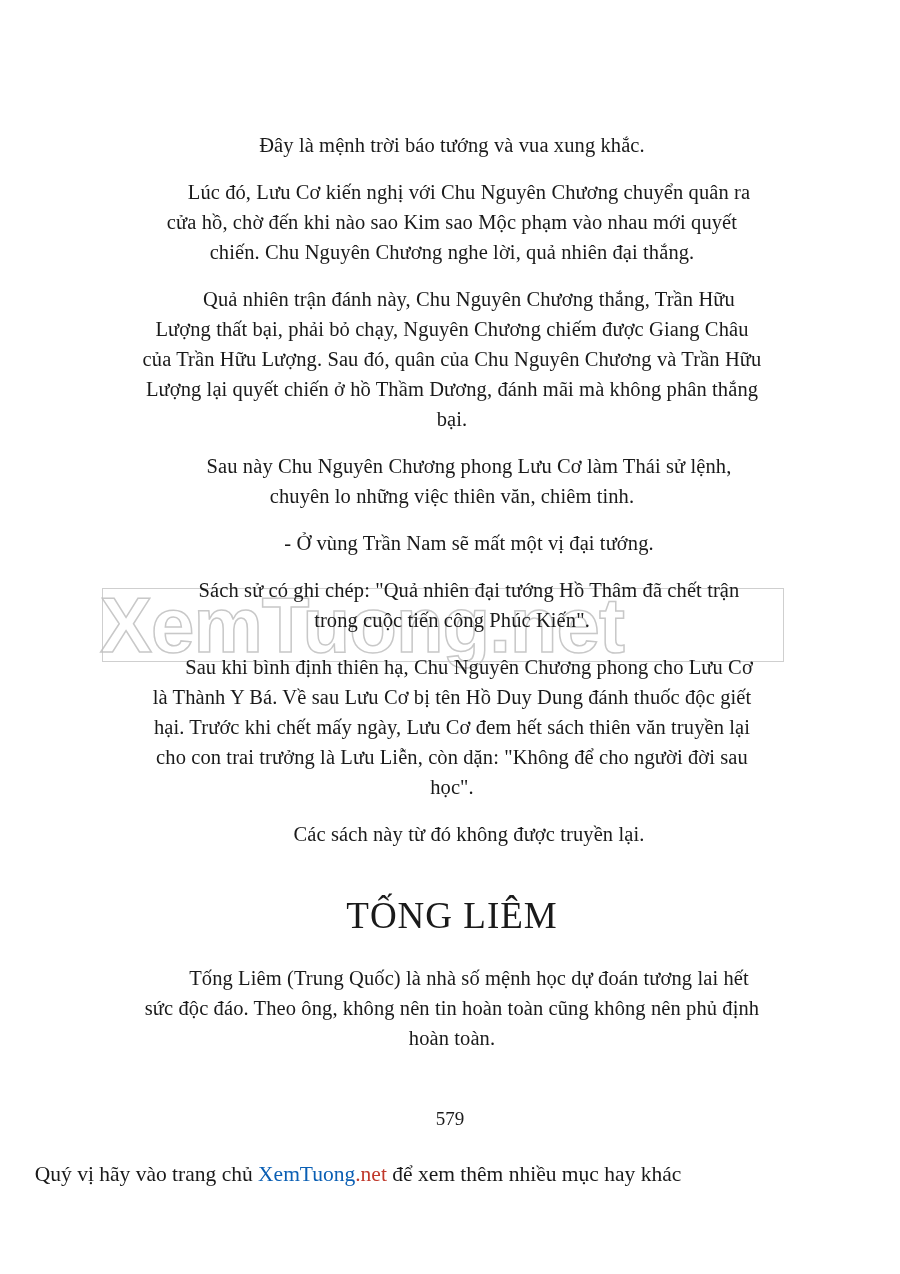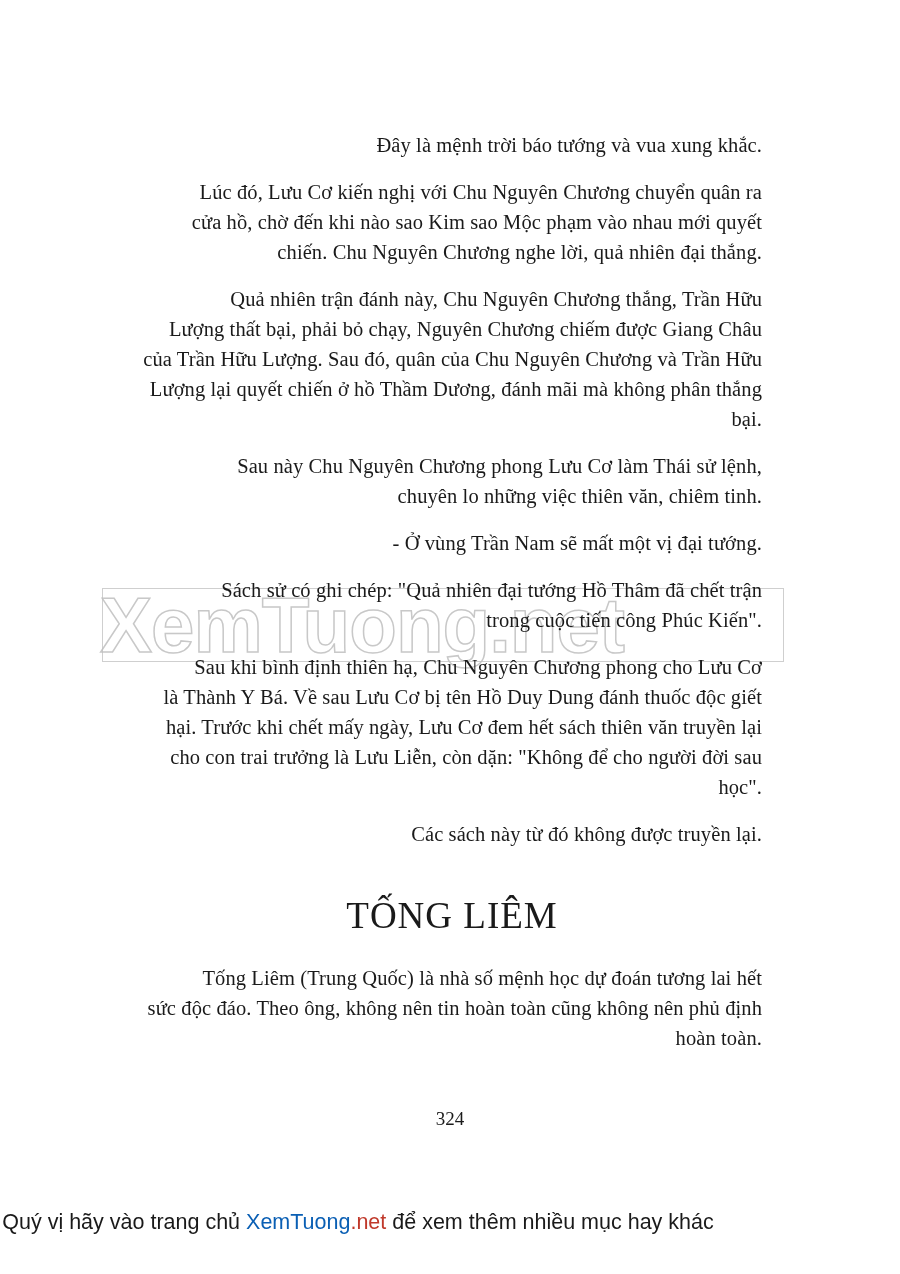--- a/index.html
+++ b/index.html
@@ -23,21 +23,21 @@
   }
   .content {
     position: absolute;
     left: 142px;
     top: 130px;
     width: 620px;
   }
   .para {
     font-size: 20.5px;
     line-height: 30px;
-    text-align: right;
+    text-align: center;
     margin: 0 0 17px 0;
     text-indent: 34px;
     letter-spacing: 0.1px;
   }
   .para.noindent {
     text-indent: 0;
   }
   .chapter-title {
     text-align: center;
     font-size: 37px;
@@ -83,24 +83,24 @@
     left: 0;
     top: 1108px;
     width: 900px;
     text-align: center;
     font-size: 19px;
     font-family: "Liberation Serif", serif;
   }
   .footer {
     position: absolute;
     left: 0;
-    top: 1210px;
+    top: 1162px;
     width: 716px;
     text-align: center;
-    font-family: Liberation Sans, sans-serif;
+    font-family: Liberation Serif, serif;
     font-size: 21.5px;
     color: #1a1a1a;
   }
   .footer .brand {
     color: #0a5fb4;
   }
   .footer .brand-net {
     color: #c0392b;
   }
 </style>
@@ -122,17 +122,17 @@
     <p class="para">- Ở vùng Trần Nam sẽ mất một vị đại tướng.</p>
     <p class="para">Sách sử có ghi chép: "Quả nhiên đại tướng Hồ Thâm đã chết trận trong cuộc tiến công Phúc Kiến".</p>
     <p class="para">Sau khi bình định thiên hạ, Chu Nguyên Chương phong cho Lưu Cơ là Thành Y Bá. Về sau Lưu Cơ bị tên Hồ Duy Dung đánh thuốc độc giết hại. Trước khi chết mấy ngày, Lưu Cơ đem hết sách thiên văn truyền lại cho con trai trưởng là Lưu Liễn, còn dặn: "Không để cho người đời sau học".</p>
     <p class="para">Các sách này từ đó không được truyền lại.</p>
 
     <h1 class="chapter-title">TỐNG LIÊM</h1>
 
     <p class="para">Tống Liêm (Trung Quốc) là nhà số mệnh học dự đoán tương lai hết sức độc đáo. Theo ông, không nên tin hoàn toàn cũng không nên phủ định hoàn toàn.</p>
   </div>
 
-  <div class="page-number">324</div>
+  <div class="page-number">579</div>
 
   <div class="footer"><span>Quý vị hãy vào trang chủ </span><span class="brand">XemTuong</span><span class="brand-net">.net</span><span> để xem thêm nhiều mục hay khác</span></div>
 
 </div>
 
 </body></html>

